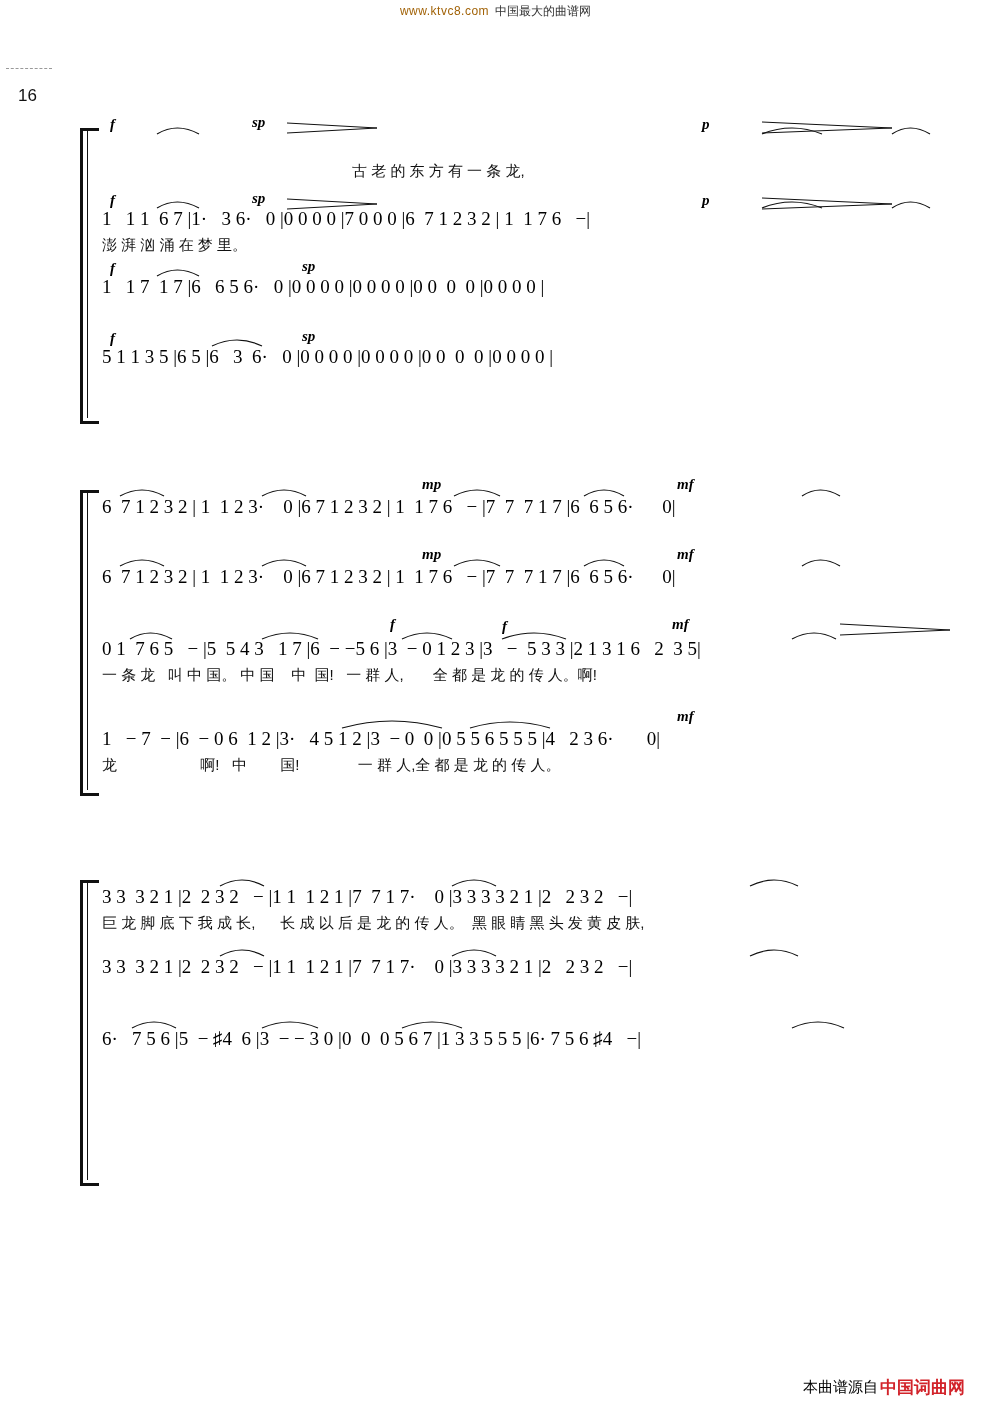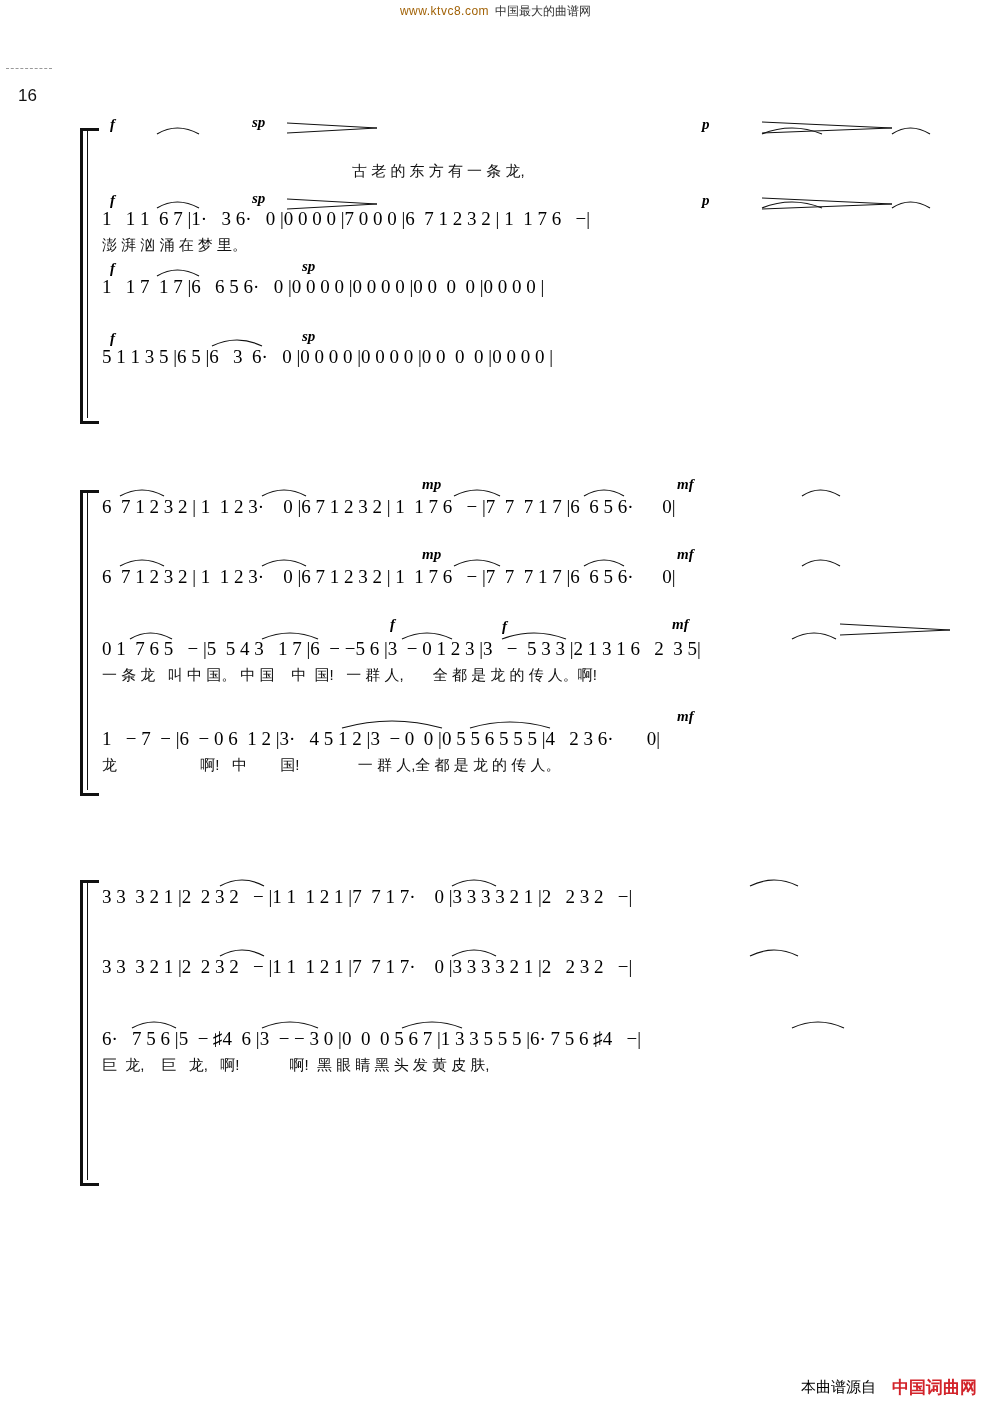--- a/index.html
+++ b/index.html
@@ -25,22 +25,22 @@
     position:absolute;left:18px;top:42px;
     font-size:17px;font-family:"Liberation Sans",sans-serif;color:#111;margin-top:44px;
   }
   .page-rule{
     position:absolute;left:6px;top:68px;width:46px;height:0;
     border-top:1px dashed #999;
   }
 
   
   .footer{
-    position:absolute;right:14px;bottom:14px;
-    display:flex;align-items:center;gap:16px;
+    position:absolute;right:26px;bottom:14px;
+    display:flex;align-items:center;gap:2px;
     font-size:15px;font-family:Liberation Sans, sans-serif;
   }
   .footer .from{color:#000;}
   .footer .brand{color:#d2232a;font-weight:bold;font-size:17px;}
 
   
   .score{
     position:absolute;left:80px;top:110px;width:860px;height:1150px;
   }
 
@@ -265,20 +265,21 @@
 
     <div class="staff" style="top:0">
       <div class="slurwrap">
         <svg width="860" height="14">
           <path d="M118,12 Q140,0 162,12" stroke="#111" fill="none" stroke-width="1.2"></path>
           <path d="M350,12 Q372,0 394,12" stroke="#111" fill="none" stroke-width="1.2"></path>
           <path d="M648,12 Q672,0 696,12" stroke="#111" fill="none" stroke-width="1.2"></path>
         </svg>
       </div>
       <div class="notes">3 3  3 2 1 |2  2 3 2   − |1 1  1 2 1 |7  7 1 7·    0 |3 3 3 3 2 1 |2   2 3 2   −|</div>
+      <div class="lyrics">巨 龙 脚 底 下 我 成 长,      长 成 以 后 是 龙 的 传 人。  黑 眼 睛 黑 头 发 黄 皮 肤,</div>
     </div>
 
     <div class="staff" style="top:8px">
       <div class="slurwrap">
         <svg width="860" height="14">
           <path d="M118,12 Q140,0 162,12" stroke="#111" fill="none" stroke-width="1.2"></path>
           <path d="M350,12 Q372,0 394,12" stroke="#111" fill="none" stroke-width="1.2"></path>
           <path d="M648,12 Q672,0 696,12" stroke="#111" fill="none" stroke-width="1.2"></path>
         </svg>
       </div>
@@ -289,21 +290,20 @@
     <div class="staff tall" style="top:18px">
       <div class="slurwrap">
         <svg width="860" height="14">
           <path d="M30,12 Q52,0 74,12" stroke="#111" fill="none" stroke-width="1.2"></path>
           <path d="M160,12 Q188,0 216,12" stroke="#111" fill="none" stroke-width="1.2"></path>
           <path d="M300,12 Q330,0 360,12" stroke="#111" fill="none" stroke-width="1.2"></path>
           <path d="M690,12 Q716,0 742,12" stroke="#111" fill="none" stroke-width="1.2"></path>
         </svg>
       </div>
       <div class="notes">6·   7 5 6 |5  − ♯4  6 |3  − − 3 0 |0  0  0 5 6 7 |1 3 3 5 5 5 |6· 7 5 6 ♯4   −|</div>
-      <div class="lyrics">巨  龙,    巨   龙,   啊!            啊!  黑 眼 睛 黑 头 发 黄 皮 肤,</div>
     </div>
 
   </div>
 
 </div>
 
 <div class="footer">
   <span class="from">本曲谱源自</span>
   <span class="brand">中国词曲网</span>
 </div>

